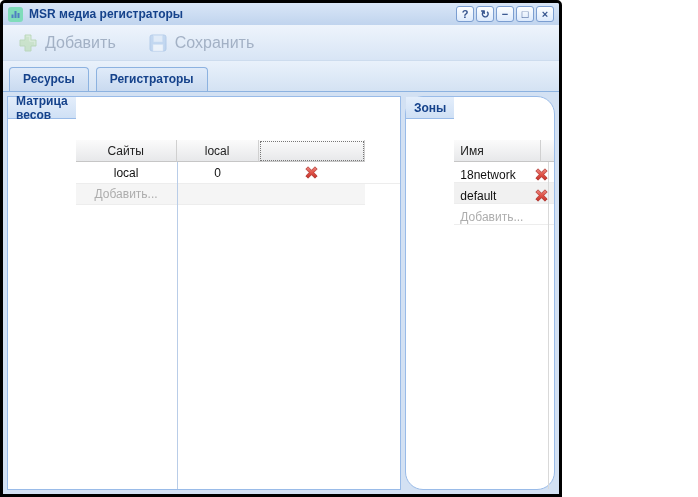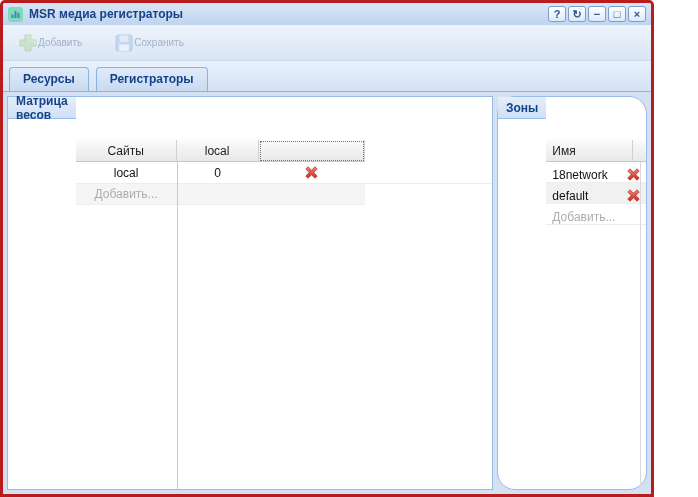--- a/index.html
+++ b/index.html
@@ -1,37 +1,37 @@
 <!DOCTYPE html>
 <html><head>
 <meta charset="utf-8">
 <style>
   html,body{margin:0;padding:0;background:#fff;font-family:"Liberation Sans",sans-serif;}
   *{box-sizing:border-box;}
   .window{
-    width:654px;height:497px;
-    border:3px solid #b91c1c;border-radius:5px 5px 0 0;
+    width:562px;height:497px;
+    border:3px solid #000000;border-radius:5px 5px 0 0;
     background:#d3e1f3;display:flex;flex-direction:column;overflow:hidden;
   }
   
   .titlebar{height:22px;flex:0 0 22px;display:flex;align-items:center;gap:6px;
     padding:0 5px;background:linear-gradient(#d9e6f7,#c0d4ee);}
   .win-icon{width:15px;height:15px;display:inline-flex;}
   .title-text{color:#15428b;font-weight:bold;font-size:12px;white-space:nowrap;}
   .controls{margin-left:auto;display:flex;gap:2px;}
   .ctrl-btn{width:18px;height:16px;border:1px solid #7b9ed1;border-radius:3px;
     background:linear-gradient(#feffff,#dceafc);color:#35548e;font-size:11px;
     font-weight:bold;display:flex;align-items:center;justify-content:center;
     line-height:1;cursor:default;}
   
   .toolbar{height:36px;flex:0 0 36px;display:flex;align-items:center;gap:14px;
     padding:0 6px;background:linear-gradient(#eef4fc,#d8e5f5);
     border-bottom:1px solid #cddcee;}
-  .tb-btn{display:flex;align-items:center;padding:3px 9px;border-radius:3px;
-    color:#a3b1c5;font-size:10px;}
+  .tb-btn{display:flex;align-items:center;gap:7px;padding:3px 9px;border-radius:3px;
+    color:#a3b1c5;font-size:16px;}
   .tb-btn .icon{display:inline-flex;opacity:.55;}
   
   .tabstrip{height:31px;flex:0 0 31px;display:flex;align-items:flex-end;gap:7px;
     padding:0 6px;background:linear-gradient(#e9f1fb,#d4e2f3);
     border-bottom:1px solid #8cb2e0;}
   .tab{height:24px;padding:4px 13px 0;border:1px solid #8cb2e0;border-bottom:none;
     border-radius:4px 4px 0 0;background:linear-gradient(#e0ebf9,#c9daf0);
     color:#15428b;font-weight:bold;font-size:12px;white-space:nowrap;cursor:default;}
   .tab.active{height:26px;padding-top:5px;margin-bottom:-1px;background:#fff;
     position:relative;z-index:2;}

